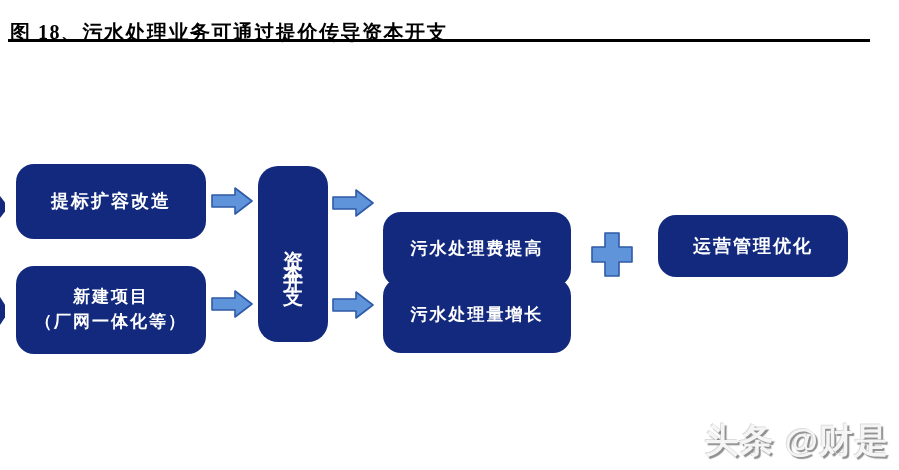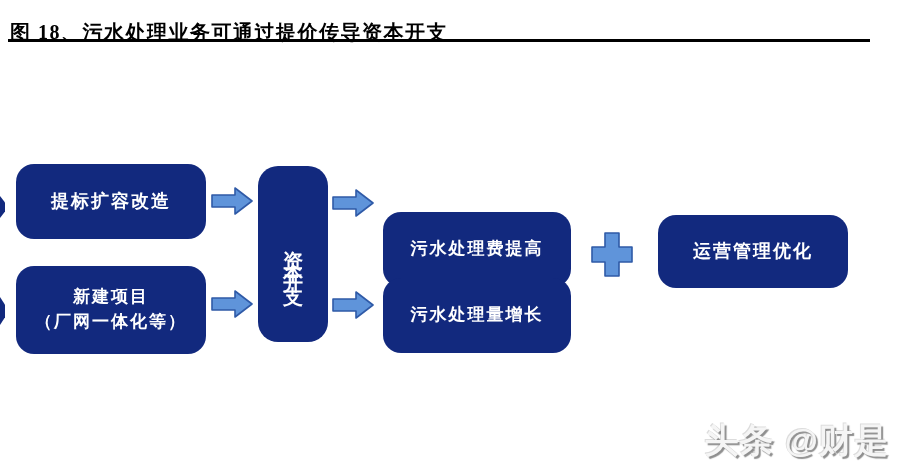--- a/index.html
+++ b/index.html
@@ -52,21 +52,21 @@
     font-size: 18px;
     letter-spacing: 2px;
     line-height: 1.45;
     white-space: pre-line;
   }
   .node-upgrade   { left: 16px;  top: 164px; width: 190px; height: 75px; }
   .node-newproj   { left: 16px;  top: 266px; width: 190px; height: 88px; font-size: 17px; }
   .node-capex     { left: 258px; top: 166px; width: 70px;  height: 176px; border-radius: 20px; }
   .node-fee       { left: 383px; top: 164px; width: 188px; height: 75px; font-size: 17px; margin-top: 48px; }
   .node-volume    { left: 383px; top: 278px; width: 188px; height: 75px; font-size: 17px; }
-  .node-operation { left: 658px; top: 215px; width: 190px; height: 73px; }
+  .node-operation { left: 658px; top: 215px; width: 190px; height: 62px; }
   .vertical-label {
     writing-mode: vertical-rl;
     text-orientation: upright;
     letter-spacing: 12px;
     font-size: 20px;
     padding-top: 10px;
   }
   .flow-arrow { position: absolute; width: 42px; height: 28px; }
   .flow-arrow-1 { left: 211px; top: 187px; }
   .flow-arrow-2 { left: 332px; top: 189px; }

